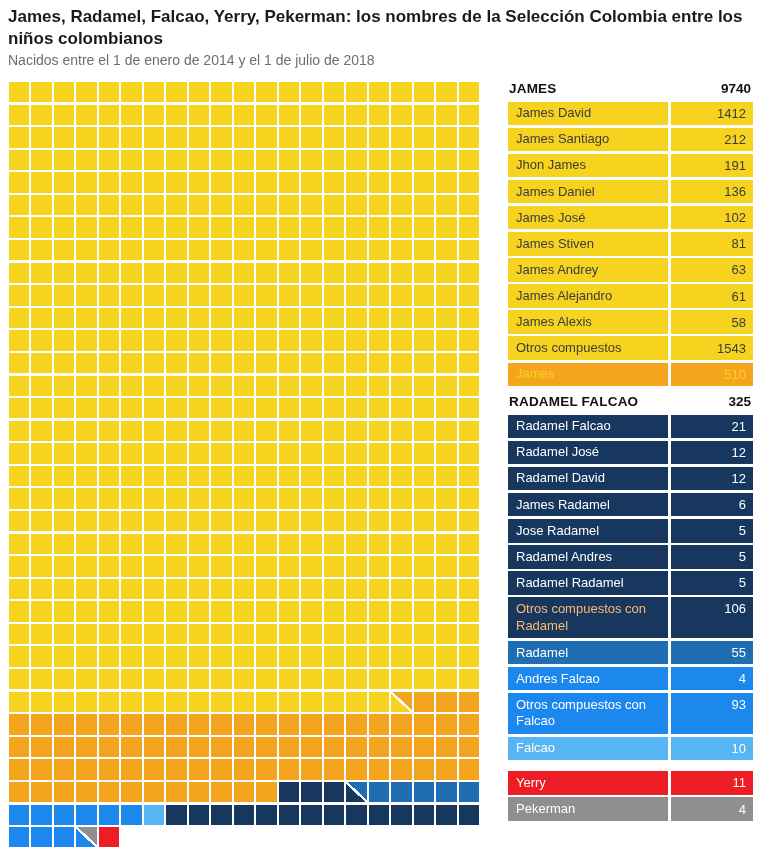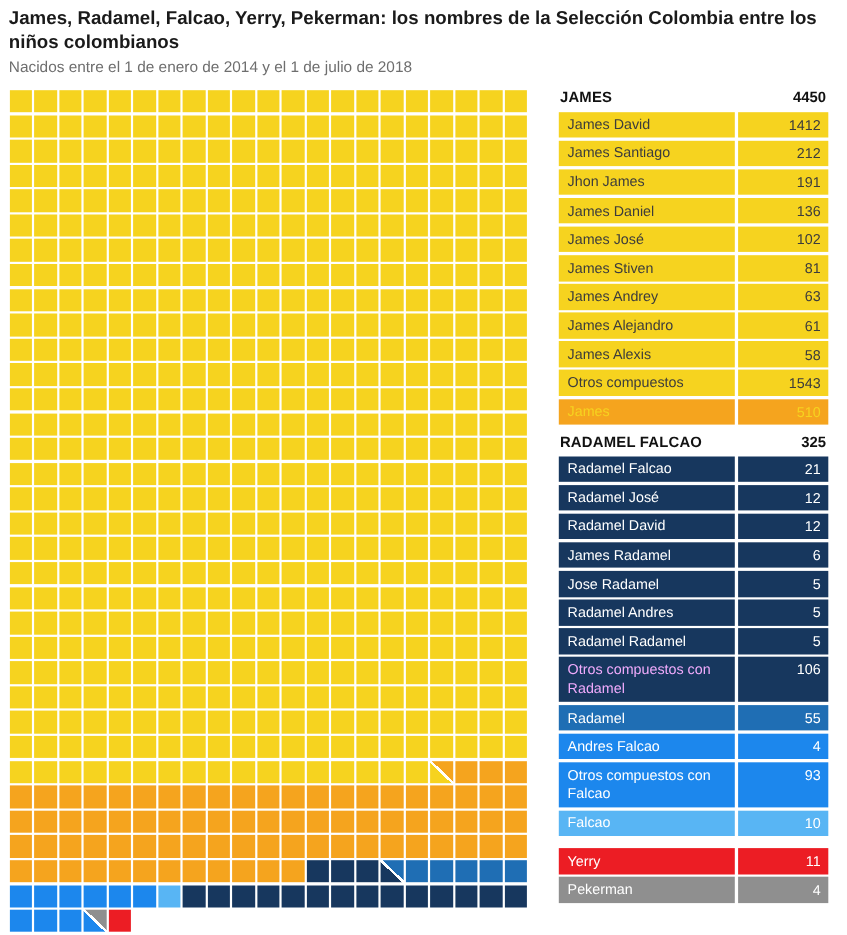--- a/index.html
+++ b/index.html
@@ -745,21 +745,21 @@
       <div class="cell"></div>
       <div class="cell"></div>
       <div class="cell"></div>
       <div class="cell"></div>
       <div class="cell"></div>
     </div>
   <div class="panel" id="panel">
       <div class="tsection s1">
         <div class="thead">
           <div class="hname">JAMES</div>
-          <div class="hval">4450</div>
+          <div class="hval">9740</div>
         </div>
         <div class="trow">
           <div class="name" style="background: rgb(246, 211, 31); color: rgb(60, 60, 60);">James David</div>
           <div class="val" style="background: rgb(246, 211, 31); color: rgb(60, 60, 60);">1412</div>
         </div>
         <div class="trow">
           <div class="name" style="background: rgb(246, 211, 31); color: rgb(60, 60, 60);">James Santiago</div>
           <div class="val" style="background: rgb(246, 211, 31); color: rgb(60, 60, 60);">212</div>
         </div>
         <div class="trow">
@@ -826,21 +826,21 @@
         </div>
         <div class="trow">
           <div class="name" style="background: rgb(23, 55, 94); color: rgb(255, 255, 255);">Radamel Andres</div>
           <div class="val" style="background: rgb(23, 55, 94); color: rgb(255, 255, 255);">5</div>
         </div>
         <div class="trow">
           <div class="name" style="background: rgb(23, 55, 94); color: rgb(255, 255, 255);">Radamel Radamel</div>
           <div class="val" style="background: rgb(23, 55, 94); color: rgb(255, 255, 255);">5</div>
         </div>
         <div class="trow tall">
-          <div class="name" style="background: rgb(23, 55, 94); color: #f0abfc;">Otros compuestos con Radamel</div>
+          <div class="name" style="background: rgb(23, 55, 94); color: #fdba74;">Otros compuestos con Radamel</div>
           <div class="val" style="background: rgb(23, 55, 94); color: rgb(255, 255, 255);">106</div>
         </div>
         <div class="trow">
           <div class="name" style="background: rgb(31, 110, 180); color: rgb(255, 255, 255);">Radamel</div>
           <div class="val" style="background: rgb(31, 110, 180); color: rgb(255, 255, 255);">55</div>
         </div>
         <div class="trow">
           <div class="name" style="background: rgb(28, 135, 237); color: rgb(255, 255, 255);">Andres Falcao</div>
           <div class="val" style="background: rgb(28, 135, 237); color: rgb(255, 255, 255);">4</div>
         </div>

